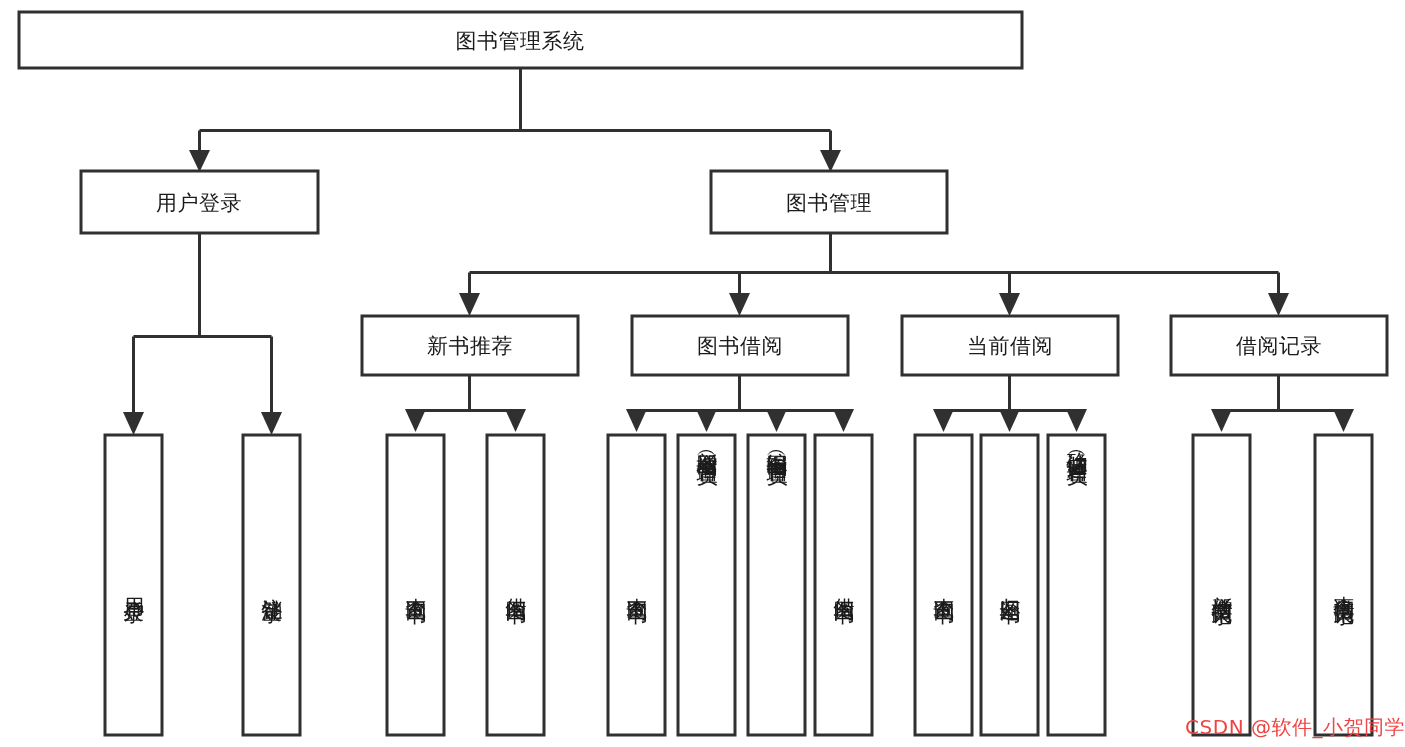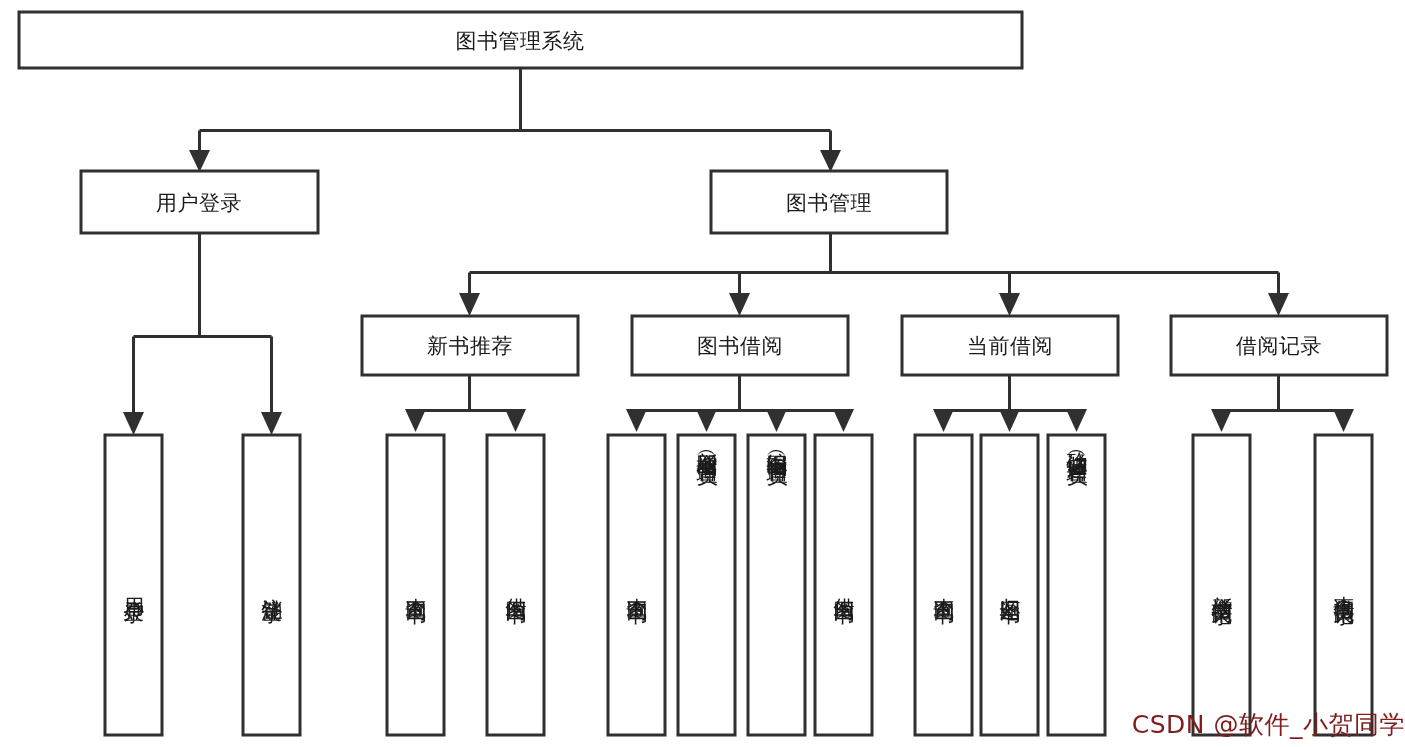--- a/index.html
+++ b/index.html
@@ -67,22 +67,22 @@
     line-height: 1.0;
     letter-spacing: 2px;
     white-space: nowrap;
     text-align: center;
   }
   .watermark {
     position: absolute;
     right: 8px;
     bottom: 6px;
     font-family: "DejaVu Sans", "Liberation Sans", sans-serif;
-    font-size: 25px;
-    color: #7f1d1d;
+    font-size: 20px;
+    color: #ef4444;
     letter-spacing: 0.5px;
     white-space: nowrap;
   }
 </style>
 </head>
 <body>
 
 <div id="diagram-root">
 
   <svg class="canvas" viewBox="0 0 1405 747">

